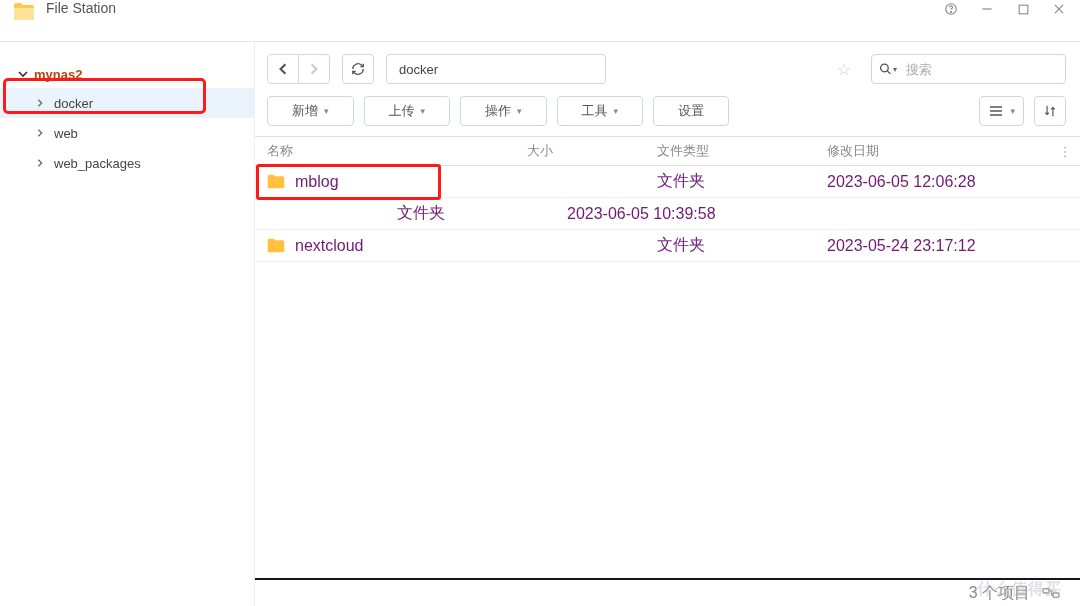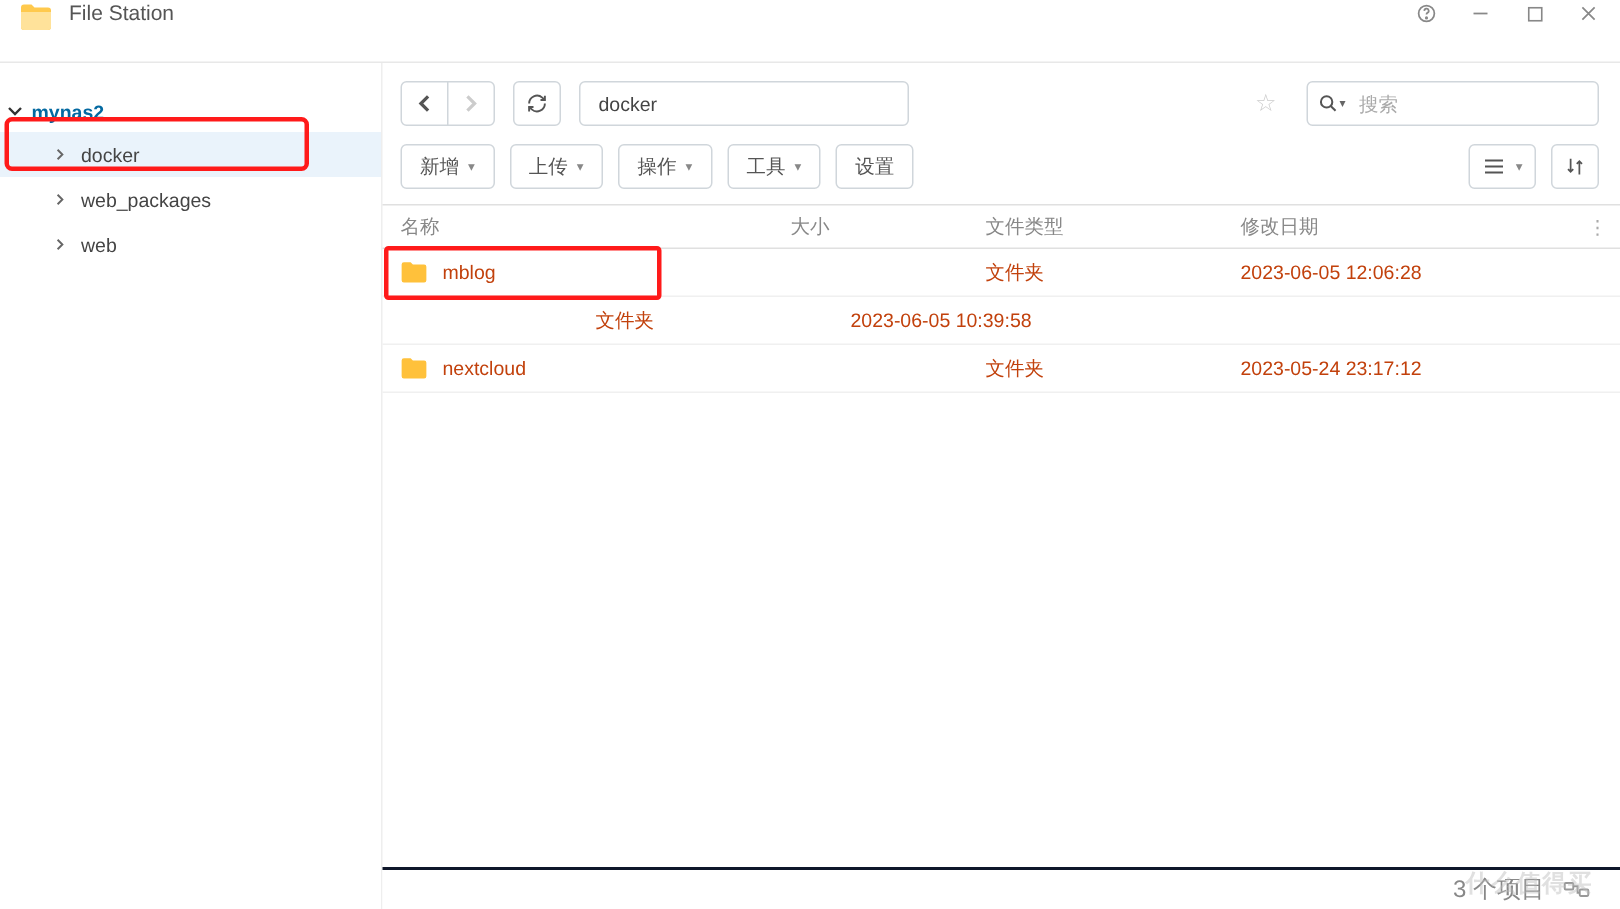--- a/index.html
+++ b/index.html
@@ -7,21 +7,21 @@
     
     .titlebar { height: 42px; display: flex; align-items: flex-start; padding: 0 12px; border-bottom: 1px solid #e8e8e8; }
     .titlebar .app-icon { width: 24px; height: 24px; margin-right: 10px; }
     .titlebar .title { color: #555; font-size: 14px; font-weight: 500; flex: 1; }
     .titlebar .win-controls { display: flex; gap: 18px; align-items: center; color: #888; }
     .titlebar .win-controls span { cursor: pointer; display: inline-flex; align-items: center; justify-content: center; width: 18px; height: 18px; }
     
     .body-wrap { display: flex; height: calc(100% - 42px); }
     
     .sidebar { width: 255px; border-right: 1px solid #eee; padding-top: 18px; }
-    .tree-root { padding-left: 5px; font-weight: bold; color: #0369a1; display: flex; align-items: center; height: 28px; }
+    .tree-root { padding-left: 18px; font-weight: bold; color: #c2410c; display: flex; align-items: center; height: 28px; }
     .tree-root .chev { margin-right: 6px; display: inline-flex; }
     .tree-item { display: flex; align-items: center; height: 30px; padding-left: 36px; color: #444; cursor: pointer; }
     .tree-item .chev { margin-right: 10px; color: #666; display: inline-flex; }
     .tree-item.active { background: #eaf3fb; }
     
     .highlight-box-1 { position: absolute; border: 3px solid #ff1a1a; border-radius: 5px; left: 3px; top: 78px; width: 203px; height: 36px; pointer-events: none; z-index: 100; }
     .highlight-box-2 { position: absolute; border: 3px solid #ff1a1a; border-radius: 3px; left: 256px; top: 164px; width: 185px; height: 36px; pointer-events: none; z-index: 100; }
     
     .main { flex: 1; display: flex; flex-direction: column; }
     
@@ -34,35 +34,35 @@
     .path-input { flex: 1; height: 30px; border: 1px solid #d0d6db; border-radius: 4px; padding: 0 30px 0 12px; color: #444; font-size: 13px; position: relative; background: #fff; }
     .path-wrap { flex: 1; position: relative; margin-left: 6px; }
     .star { position: absolute; right: 8px; top: 50%; transform: translateY(-50%); color: #ccc; font-size: 16px; }
     .search-wrap { width: 195px; position: relative; margin-left: 6px; }
     .search-input { width: 100%; height: 30px; border: 1px solid #d0d6db; border-radius: 4px; padding: 0 1px 0 34px; font-size: 13px; color: #444; }
     .search-input::placeholder { color: #aaa; }
     .search-icon { position: absolute; left: 8px; top: 50%; transform: translateY(-50%); color: #666; font-size: 14px; font-weight: bold; }
     .search-caret { position: absolute; left: 22px; top: 50%; transform: translateY(-50%); font-size: 8px; color: #666; }
     
     .toolbar2 { display: flex; align-items: center; gap: 10px; padding: 6px 14px 10px 12px; }
-    .tb-btn2 { height: 30px; border: 1px solid #d0d6db; background: #fff; color: #555; border-radius: 4px; display: inline-flex; align-items: center; justify-content: center; padding: 0 12px; cursor: pointer; font-size: 13px; gap: 4px; }
+    .tb-btn2 { height: 30px; border: 1px solid #d0d6db; background: #fff; color: #555; border-radius: 4px; display: inline-flex; align-items: center; justify-content: center; padding: 0 24px; cursor: pointer; font-size: 13px; gap: 4px; }
     .caret { font-size: 9px; color: #888; margin-left: 2px; }
     .spacer { flex: 1; }
     
     .table-header { display: flex; border-top: 1px solid #e0e0e0; border-bottom: 1px solid #e0e0e0; height: 30px; align-items: center; color: #888; font-size: 13px; }
     .th { padding-left: 12px; }
     .th-name { width: 260px; }
     .th-size { width: 130px; }
     .th-type { width: 170px; }
     .th-date { flex: 1; }
     .th-more { width: 30px; text-align: center; color: #aaa; cursor: pointer; }
     
     .file-rows { }
     .file-row { display: flex; align-items: center; height: 32px; border-bottom: 1px solid #f0f0f0; cursor: pointer; }
-    .td { padding-left: 12px; color: #c2410c; font-size: 13px; }
+    .td { padding-left: 12px; color: #701a75; font-size: 16px; }
     .td-name { width: 260px; display: flex; align-items: center; gap: 10px; }
     .td-size { width: 130px; }
     .td-type { width: 170px; }
     .td-date { flex: 1; }
     .folder-mini { width: 18px; height: 15px; }
     
     .statusbar { position: absolute; bottom: 0; right: 0; left: 255px; height: 28px; border-top: 2px solid #0f172a; display: flex; align-items: center; justify-content: flex-end; padding-right: 20px; font-size: 16px; color: #888; gap: 12px; background: #fff; }
     
     .watermark { position: absolute; right: 18px; bottom: 6px; color: #bbb; font-size: 16px; opacity: 0.45; font-weight: bold; pointer-events: none; z-index: 200; letter-spacing: 1px; }
     
@@ -123,29 +123,29 @@
           </svg>
         </span>
       <span>docker</span>
     </div>
     <div class="tree-item">
       <span class="chev">
           <svg width="8" height="8" viewBox="0 0 10 10">
             <path d="M3 1l4 4-4 4" fill="none" stroke="#666" stroke-width="1.6"></path>
           </svg>
         </span>
-      <span>web_packages</span>
+      <span>web</span>
     </div>
     <div class="tree-item">
       <span class="chev">
           <svg width="8" height="8" viewBox="0 0 10 10">
             <path d="M3 1l4 4-4 4" fill="none" stroke="#666" stroke-width="1.6"></path>
           </svg>
         </span>
-      <span>web</span>
+      <span>web_packages</span>
     </div>
   </div>
 
   <div class="main">
 
     <div class="toolbar1">
       <div class="btn-group">
         <button class="tb-btn">
             <svg width="12" height="12" viewBox="0 0 10 10">
               <path d="M7 1L3 5l4 4" fill="none" stroke="#555" stroke-width="1.8"></path>

